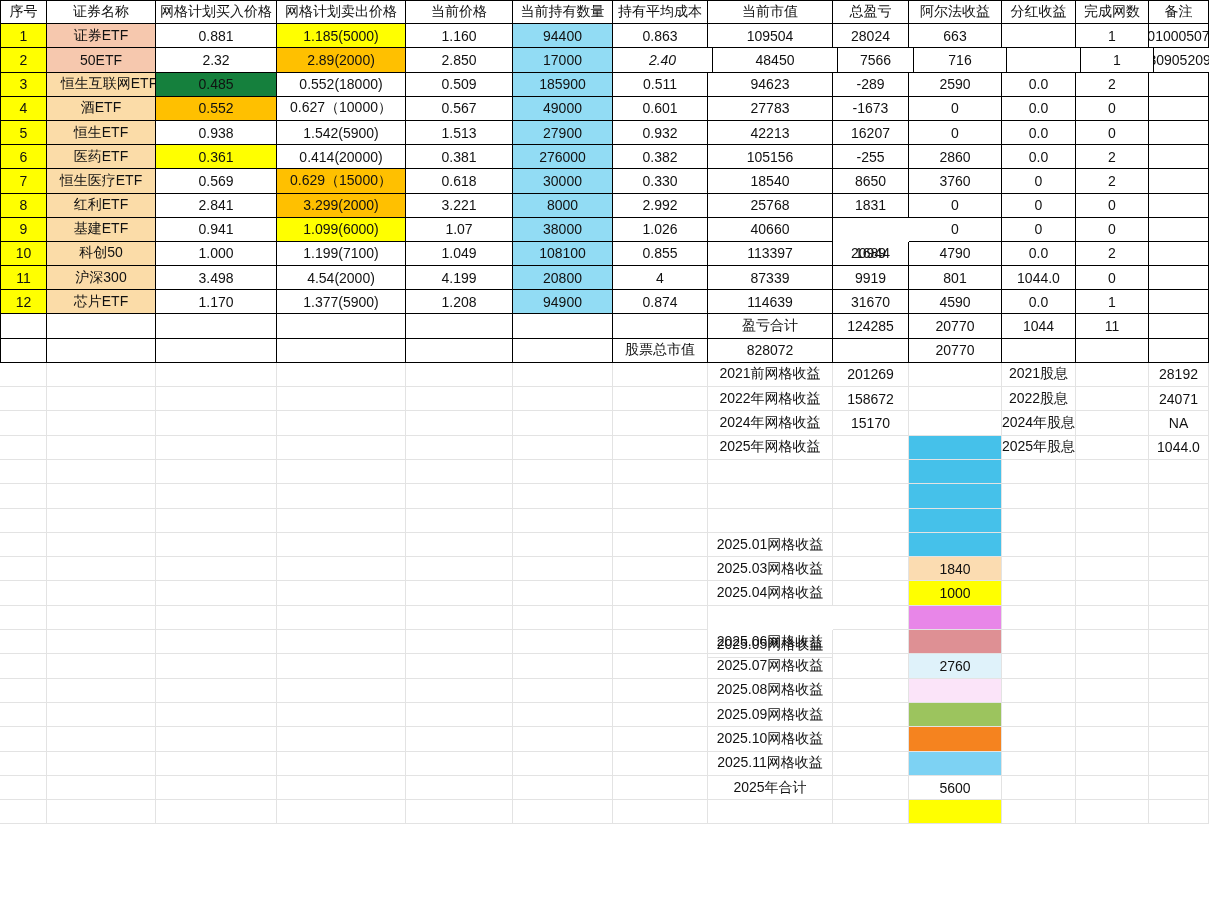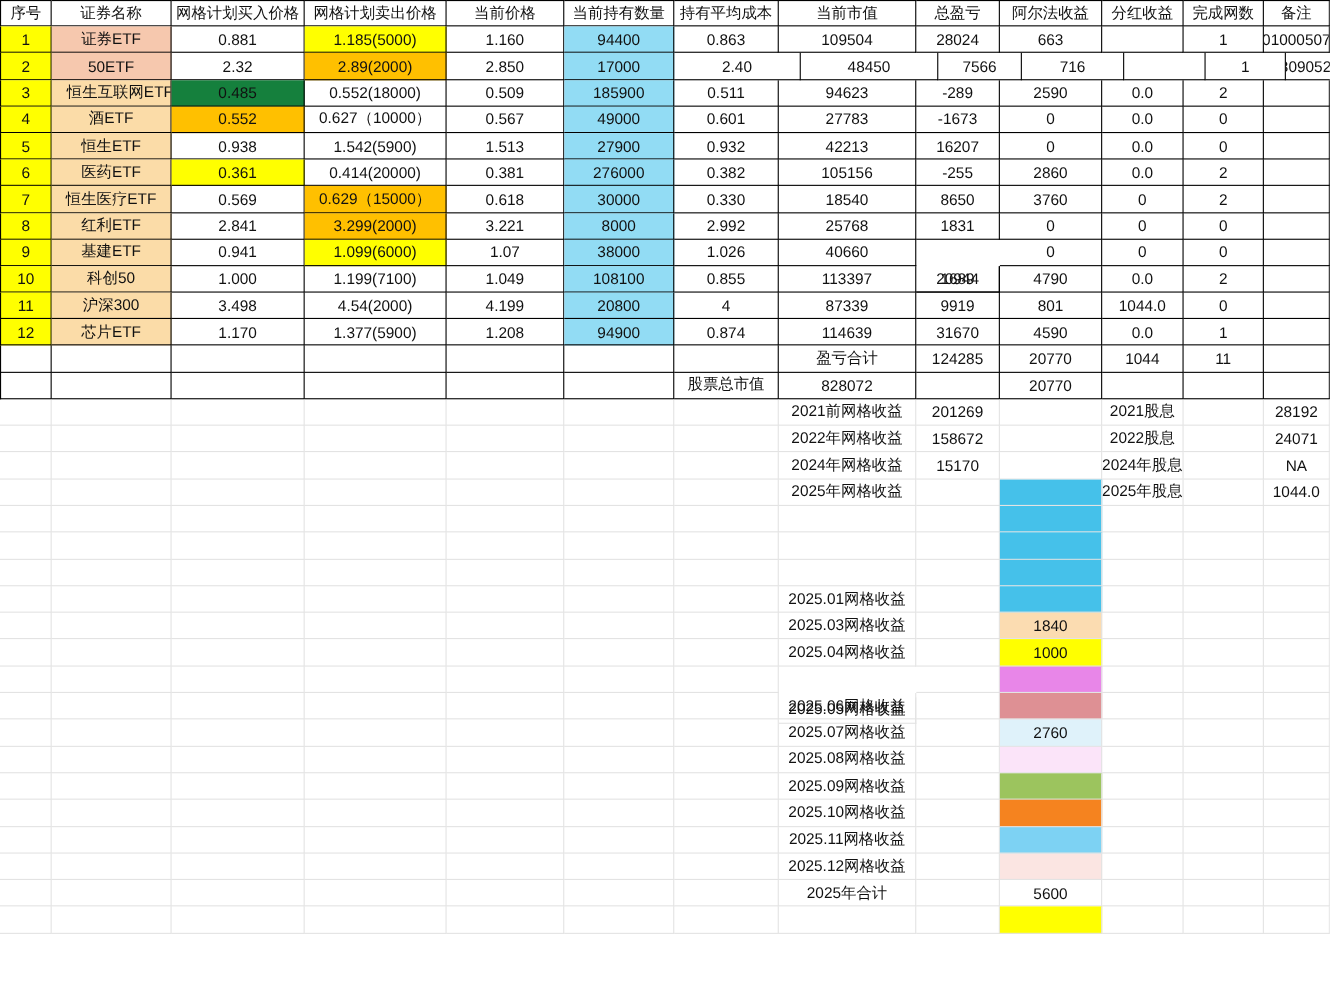--- a/index.html
+++ b/index.html
@@ -59,21 +59,21 @@
         <div class="c" style="width: 73px;">1</div>
         <div class="c" style="width: 60px;">01000507</div>
       </div>
       <div class="row top-row">
         <div class="c first" style="width: 47px; background: rgb(255, 255, 0);">2</div>
         <div class="c" style="width: 109px; background: rgb(246, 200, 174);">50ETF</div>
         <div class="c" style="width: 121px;">2.32</div>
         <div class="c" style="width: 129px; background: rgb(255, 192, 0);">2.89(2000)</div>
         <div class="c" style="width: 107px;">2.850</div>
         <div class="c" style="width: 100px; background: rgb(146, 220, 244);">17000</div>
-        <div class="c" style="width: 115px;">2.40</div>
+        <div class="c" style="width: 100px; font-style: italic;">2.40</div>
         <div class="c" style="width: 125px;">48450</div>
         <div class="c" style="width: 76px;">7566</div>
         <div class="c" style="width: 93px;">716</div>
         <div class="c" style="width: 74px;"></div>
         <div class="c" style="width: 73px;">1</div>
         <div class="c" style="width: 60px;">309052099</div>
       </div>
       <div class="row top-row">
         <div class="c first" style="width: 47px; background: rgb(255, 255, 0);">3</div>
         <div class="c" style="width: 109px; background: rgb(251, 220, 168); padding-left: 16px;">恒生互联网ETF</div>
@@ -512,35 +512,20 @@
         <div class="c" style="width: 60px;"></div>
       </div>
       <div class="row bot-row">
         <div class="c first" style="width: 47px;"></div>
         <div class="c" style="width: 109px;"></div>
         <div class="c" style="width: 121px;"></div>
         <div class="c" style="width: 129px;"></div>
         <div class="c" style="width: 107px;"></div>
         <div class="c" style="width: 100px;"></div>
         <div class="c" style="width: 95px;"></div>
-        <div class="c" style="width: 125px;">2025.12网格收益</div>
-        <div class="c" style="width: 76px;"></div>
-        <div class="c" style="width: 93px; background: rgb(251, 229, 226);"></div>
-        <div class="c" style="width: 74px;"></div>
-        <div class="c" style="width: 73px;"></div>
-        <div class="c" style="width: 60px;"></div>
-      </div>
-      <div class="row bot-row">
-        <div class="c first" style="width: 47px;"></div>
-        <div class="c" style="width: 109px;"></div>
-        <div class="c" style="width: 121px;"></div>
-        <div class="c" style="width: 129px;"></div>
-        <div class="c" style="width: 107px;"></div>
-        <div class="c" style="width: 100px;"></div>
-        <div class="c" style="width: 95px;"></div>
         <div class="c" style="width: 125px;">2025年合计</div>
         <div class="c" style="width: 76px;"></div>
         <div class="c" style="width: 93px;">5600</div>
         <div class="c" style="width: 74px;"></div>
         <div class="c" style="width: 73px;"></div>
         <div class="c" style="width: 60px;"></div>
       </div>
       <div class="row bot-row">
         <div class="c first" style="width: 47px;"></div>
         <div class="c" style="width: 109px;"></div>

